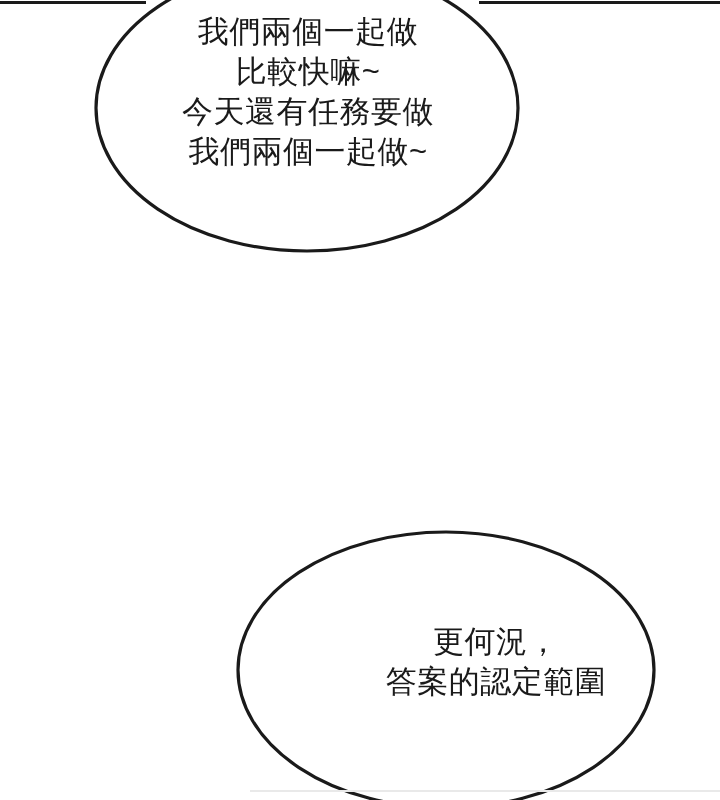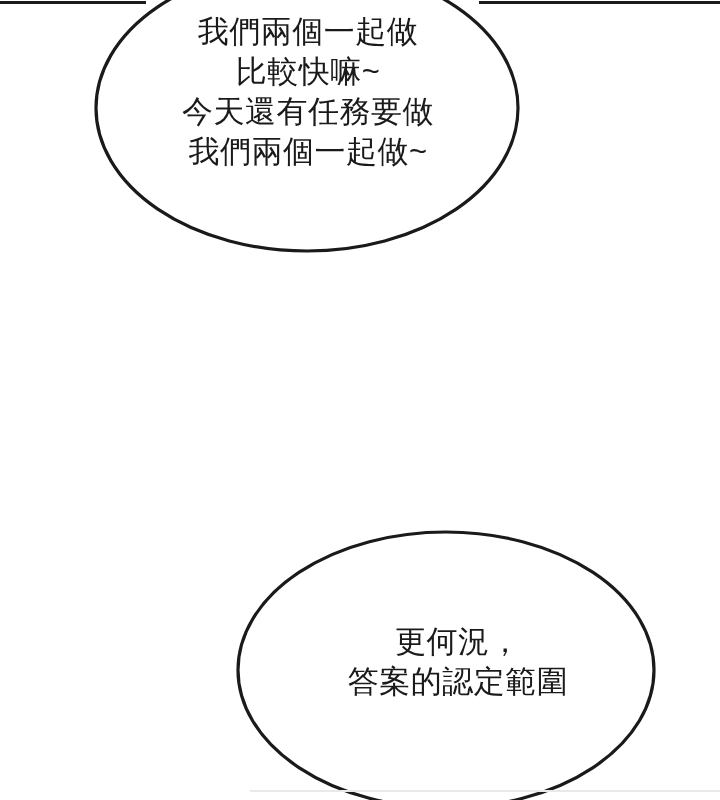--- a/index.html
+++ b/index.html
@@ -39,20 +39,21 @@
   }
   #bubble-1-text {
     left: 97px;
     top: 12px;
     width: 422px;
   }
   #bubble-2-text {
     left: 238px;
     top: 622px;
     width: 440px;
+    padding-left: 38px;
   }
   .bubble-text .line {
     display: block;
   }
 </style>
 </head>
 <body>
 
 <div id="page">
 

